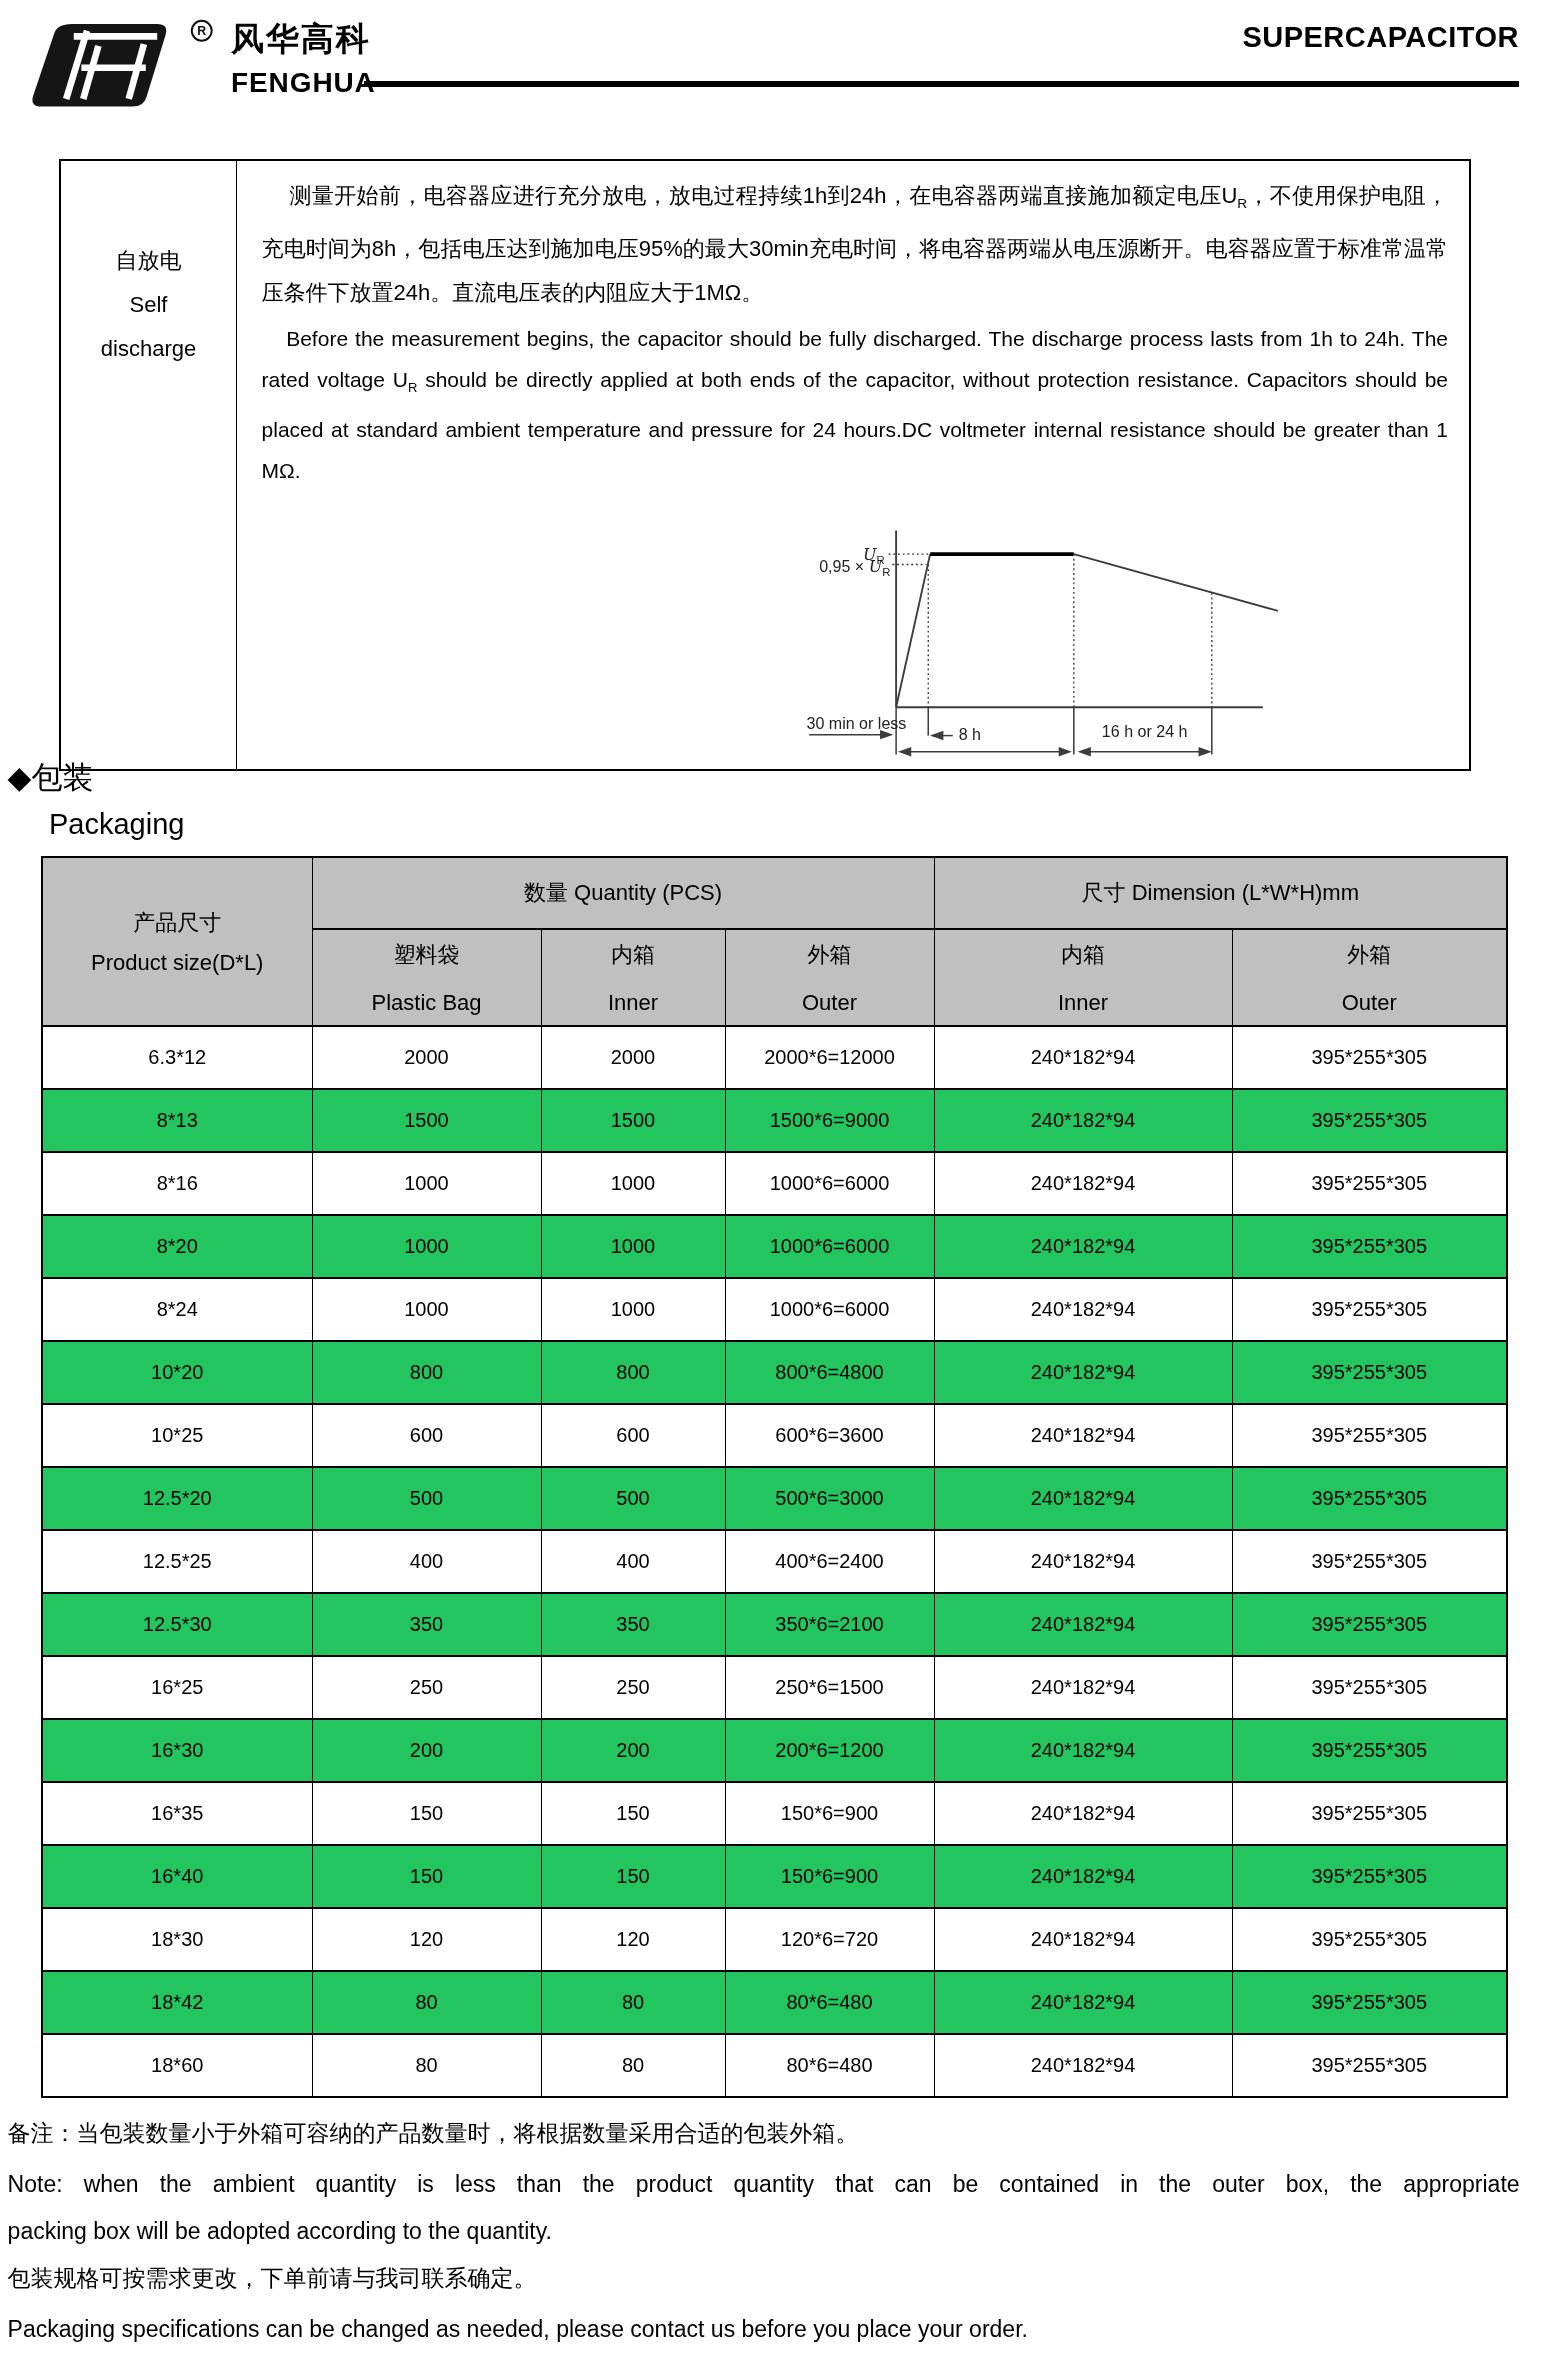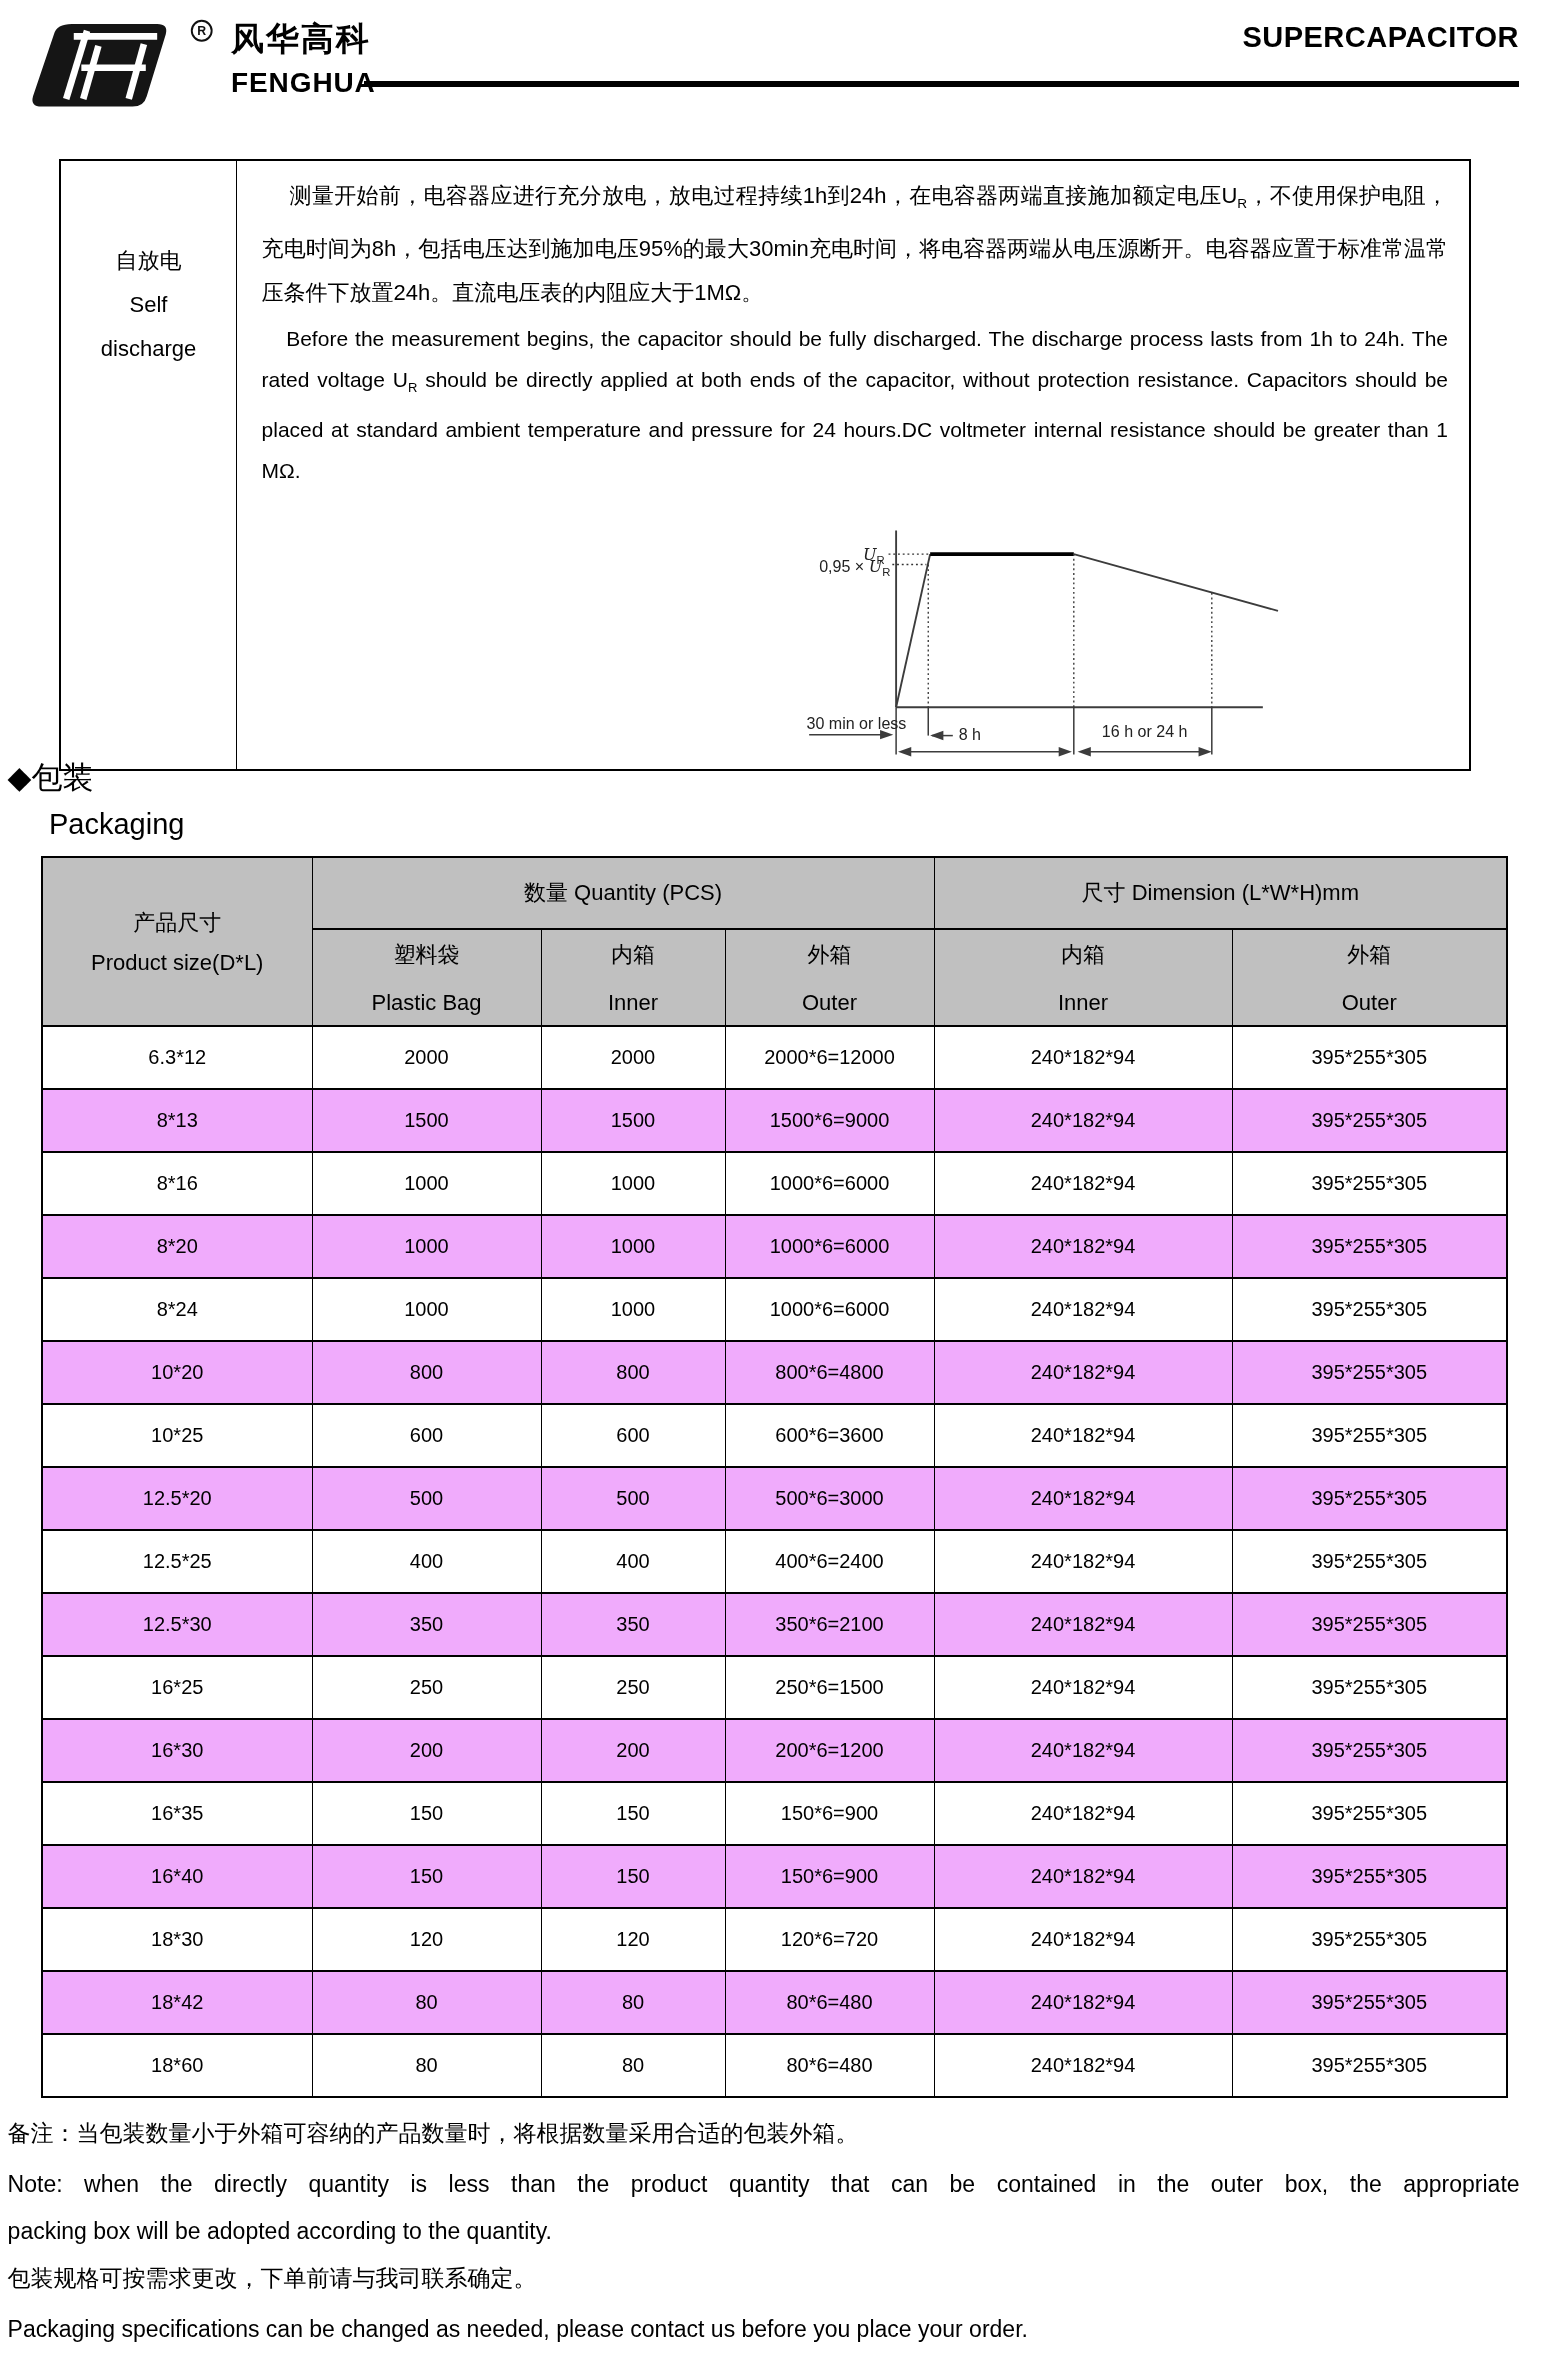--- a/index.html
+++ b/index.html
@@ -35,21 +35,21 @@
   table.pkg th, table.pkg td {
     border:1.9px solid #000; border-top-width:2.8px; border-bottom-width:2.8px;
     text-align:center; vertical-align:middle; padding:0; font-weight:normal;
   }
   table.pkg thead th { background:#c0c0c0; font-size:22px; }
   tr.grp th { height:70px; }
   tr.subh th { height:95px; }
   .two-line div + div { margin-top:20px;text-align:center; }
   .prod-cell div + div { margin-top:12px; }
   table.pkg tbody td { height:61px; font-size:20px; background:#fff; }
-  table.pkg tbody tr.stripe td { background:#f0abfc; }
+  table.pkg tbody tr.stripe td { background:#22c55e; }
 
   
   .notes { position:absolute; left:7.6px; top:2110px; width:1512px; font-size:23px; line-height:47px; }
   .notes p { margin:0; }
   .notes .gap-top { margin-top:3.8px; }
   .justify-full { text-align:justify; text-align-last:justify; }
 </style>
 </head>
 <body>
 
@@ -303,20 +303,20 @@
           <td>80</td>
           <td>80*6=480</td>
           <td>240*182*94</td>
           <td>395*255*305</td>
         </tr>
       </tbody>
   </table>
 
   <div class="notes">
     <p>备注：当包装数量小于外箱可容纳的产品数量时，将根据数量采用合适的包装外箱。</p>
-    <p class="justify-full gap-top">Note: when the directly quantity is less than the product quantity that can be contained in the outer box, the appropriate</p>
+    <p class="justify-full gap-top">Note: when the ambient quantity is less than the product quantity that can be contained in the outer box, the appropriate</p>
     <p>packing box will be adopted according to the quantity.</p>
     <p>包装规格可按需求更改，下单前请与我司联系确定。</p>
     <p class="gap-top">Packaging specifications can be changed as needed, please contact us before you place your order.</p>
   </div>
 
 </div>
 
 
 </body></html>

